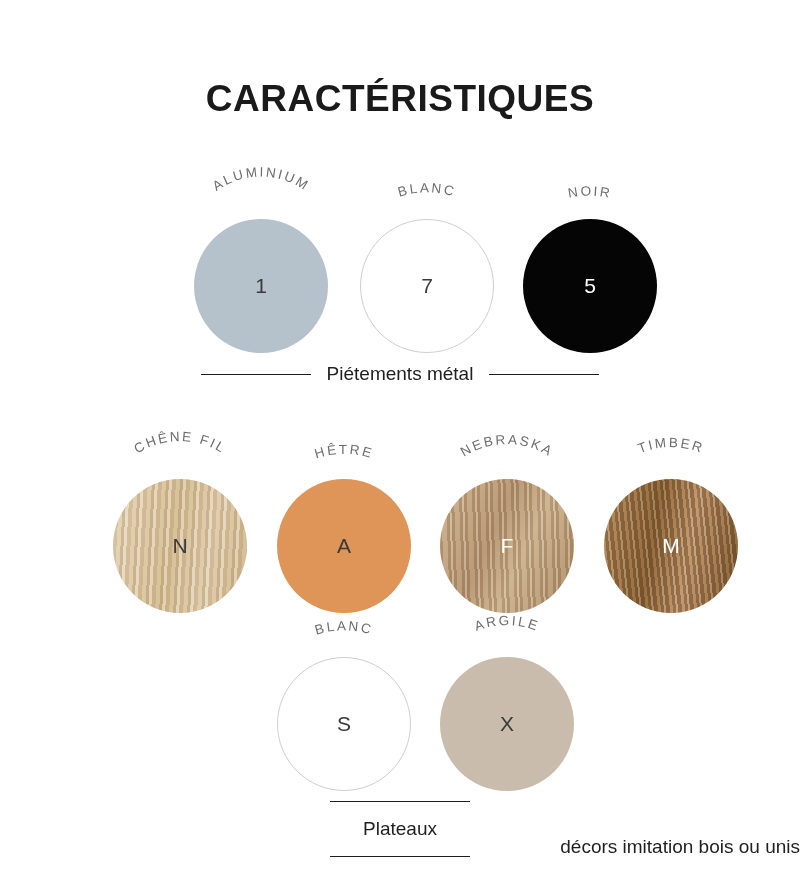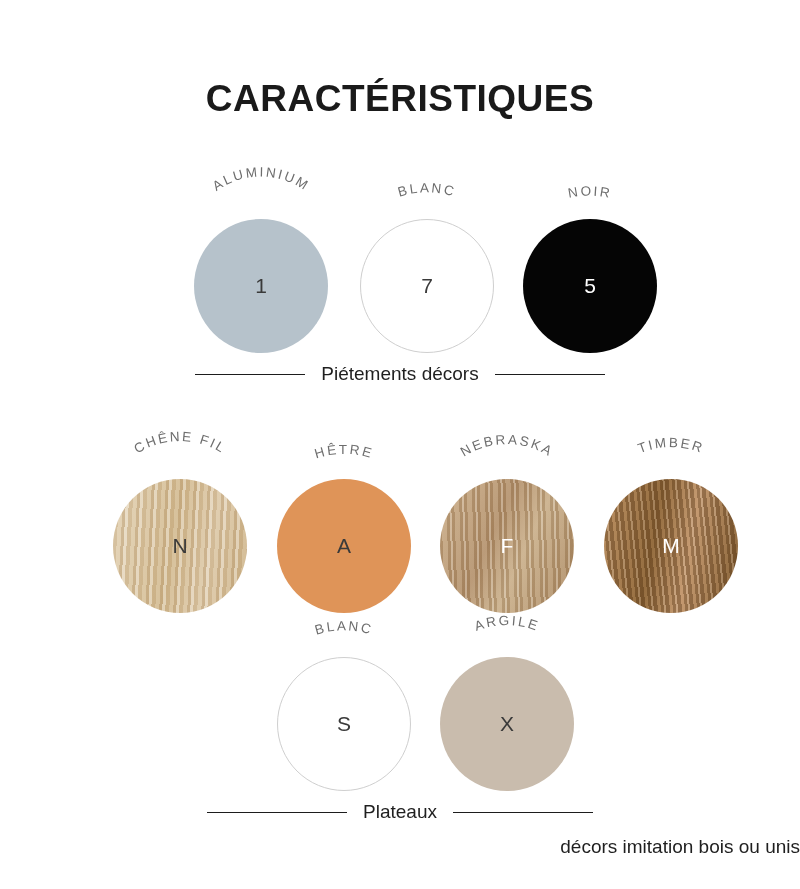--- a/index.html
+++ b/index.html
@@ -187,21 +187,21 @@
         </text>
       </svg>
     </div>
     <div class="disc dark" style="background:#050505;">
       <span>5</span>
     </div>
   </div>
 
   <div class="sep" style="top:363px;">
     <span class="line" style="width:110px;"></span>
-    <span class="cap">Piétements décors</span>
+    <span class="cap">Piétements métal</span>
     <span class="line" style="width:110px;"></span>
   </div>
 
   <div class="swatch" style="left:113px; top:433px;">
     <div class="arc">
       <svg width="134" height="46" viewBox="0 0 134 46">
         <path id="arcD" d="M 4,46 A 66,54 0 0 1 130,46" fill="none"></path>
         <text text-anchor="middle">
           <textPath href="#arcD" startOffset="50%">CHÊNE FIL</textPath>
         </text>
@@ -275,21 +275,21 @@
         <text text-anchor="middle">
           <textPath href="#arcI" startOffset="50%">ARGILE</textPath>
         </text>
       </svg>
     </div>
     <div class="disc" style="background:#c9bcad;">
       <span>X</span>
     </div>
   </div>
 
-  <div class="sep" style="top:801px;">
+  <div class="sep" style="top:801px;flex-direction:column;">
     <span class="line" style="width:140px;"></span>
     <span class="cap">Plateaux</span>
     <span class="line" style="width:140px;"></span>
   </div>
 
   <div class="subcap" style="top:836px;">décors imitation bois ou unis</div>
 
 </div>
 
 </body></html>

